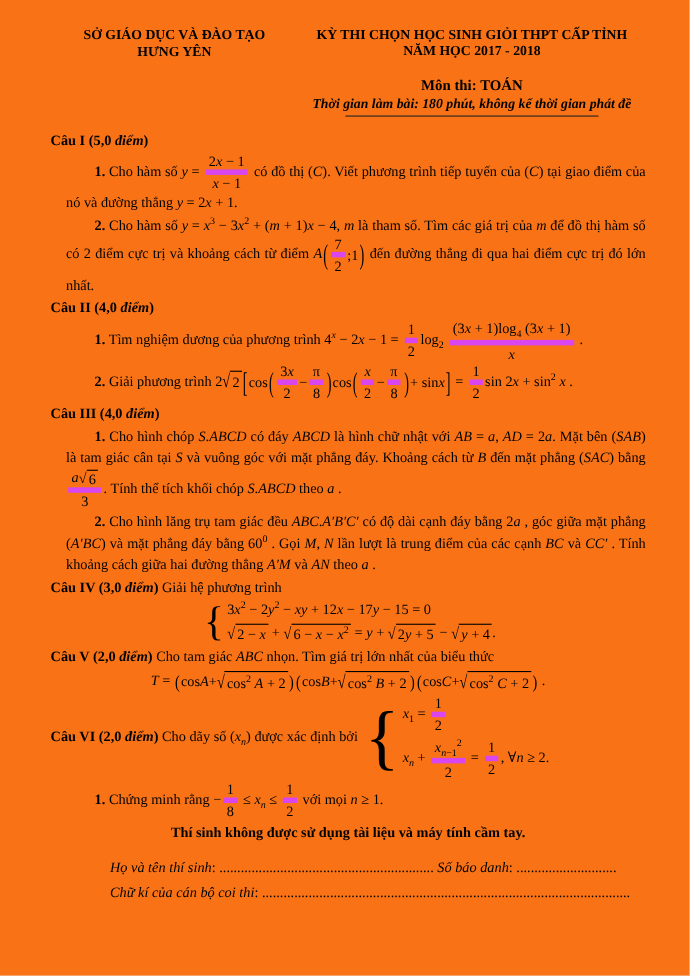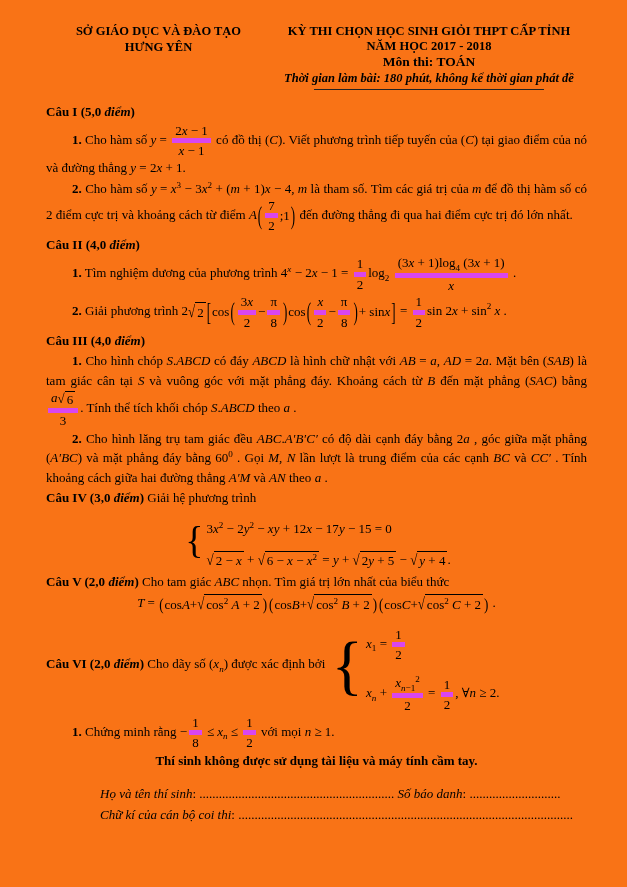--- a/index.html
+++ b/index.html
@@ -10,48 +10,48 @@
     padding:24px 40px 0 46px;position:relative;
   }
   
   .hdr{display:flex;align-items:flex-start;}
   .hdr-left{width:225px;text-align:center;flex-shrink:0;}
   .hdr-right{flex:1;text-align:center;}
   .hl1{font-weight:bold;font-size:12.5px;}
   .hl2{font-weight:bold;font-size:12.5px;display:inline-block;border-bottom:1px solid #f97316;padding:0 10px 2px;}
   .hl3{font-weight:bold;font-size:13px;margin-top:17px;}
   .hr1,.hr2{font-weight:bold;font-size:12.5px;}
-  .hr3{font-weight:bold;font-size:13.5px;}
+  .hr3{font-weight:bold;font-size:13.5px;margin-top:16px;}
   .hr4{font-weight:bold;font-style:italic;font-size:12.5px;margin-top:1px;}
   .hrule{width:230px;margin:3px auto 0;border-top:1px solid #222;height:0;}
   
   .doc-body{margin-top:12px;}
   .para{margin:0 0 1px 0;line-height:1.5;}
   .para.section{margin-left:0;}
-  .para.item{text-indent:26px;text-align:justify;}
+  .para.item{margin-left:14px;text-indent:26px;text-align:justify;}
   .para.center{text-align:center;margin:2px 0;}
   
   .mi{font-style:italic;}
   .mb{font-weight:bold;}
   .mbi{font-weight:bold;font-style:italic;}
   .sup{vertical-align:super;font-size:0.7em;line-height:1;}
   .sub{vertical-align:sub;font-size:0.7em;line-height:1;}
   .frac{display:inline-flex;flex-direction:column;align-items:center;vertical-align:middle;line-height:1.18;margin:0 2px;text-indent:0;}
   .fn{border-bottom:5px solid #d946ef;padding:0 3px;white-space:nowrap;}
   .fd{padding:0 3px;white-space:nowrap;}
   .sq{display:inline-flex;align-items:flex-start;vertical-align:middle;text-indent:0;}
   .sqr{display:inline-block;transform-origin:center;}
   .sqc{border-top:1px solid #000;padding:0 2px;white-space:nowrap;}
   .par,.brk{display:inline-flex;align-items:center;vertical-align:middle;text-indent:0;}
   .pc{display:inline-flex;align-items:center;white-space:nowrap;}
   .pstr{display:inline-block;transform-origin:center;padding:0 1px;}
   .cases{display:inline-flex;align-items:center;vertical-align:middle;text-indent:0;margin-left:3px;}
   .brace{display:inline-block;line-height:0;font-weight:400;}
   .rows{display:inline-flex;flex-direction:column;gap:3px;padding-left:3px;text-align:left;}
-  .crow{white-space:nowrap;line-height:1.35;margin-top:10px;}
+  .crow{white-space:nowrap;line-height:1.35;}
   
   .het{text-align:center;margin-top:6px;font-size:13px;}
   .note{text-align:center;font-weight:bold;font-size:13px;line-height:1.5;}
   .sigs{margin-top:12px;margin-left:54px;font-size:13px;line-height:1.65;}
   .sig-row{white-space:nowrap;overflow:hidden;}
 </style>
 </head>
 <body>
 
 <div class="page">

